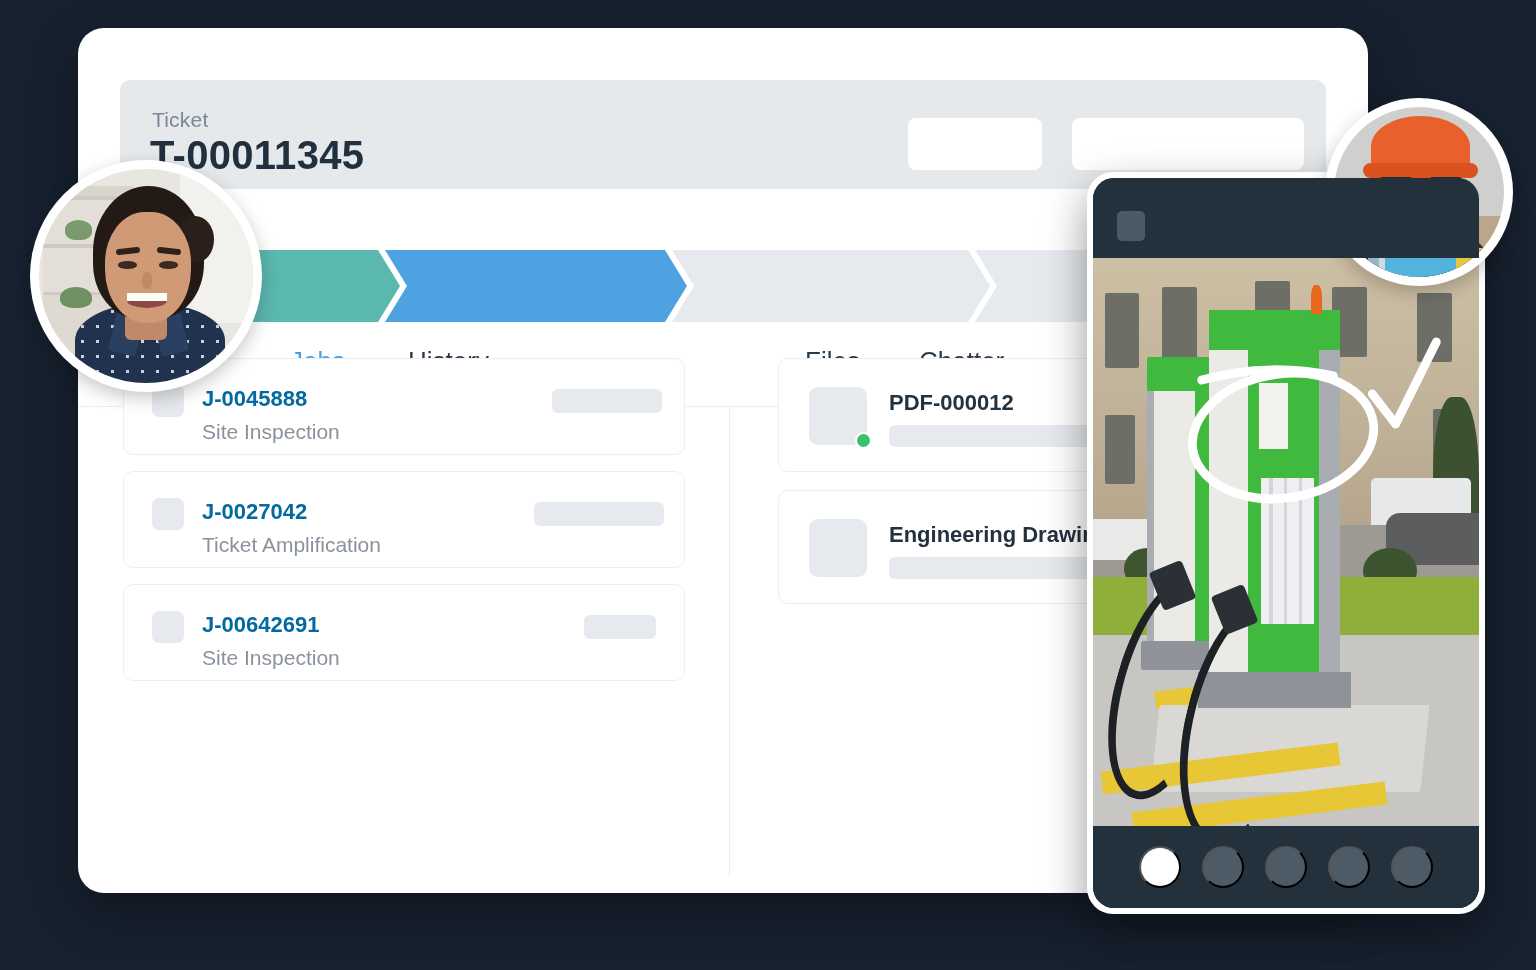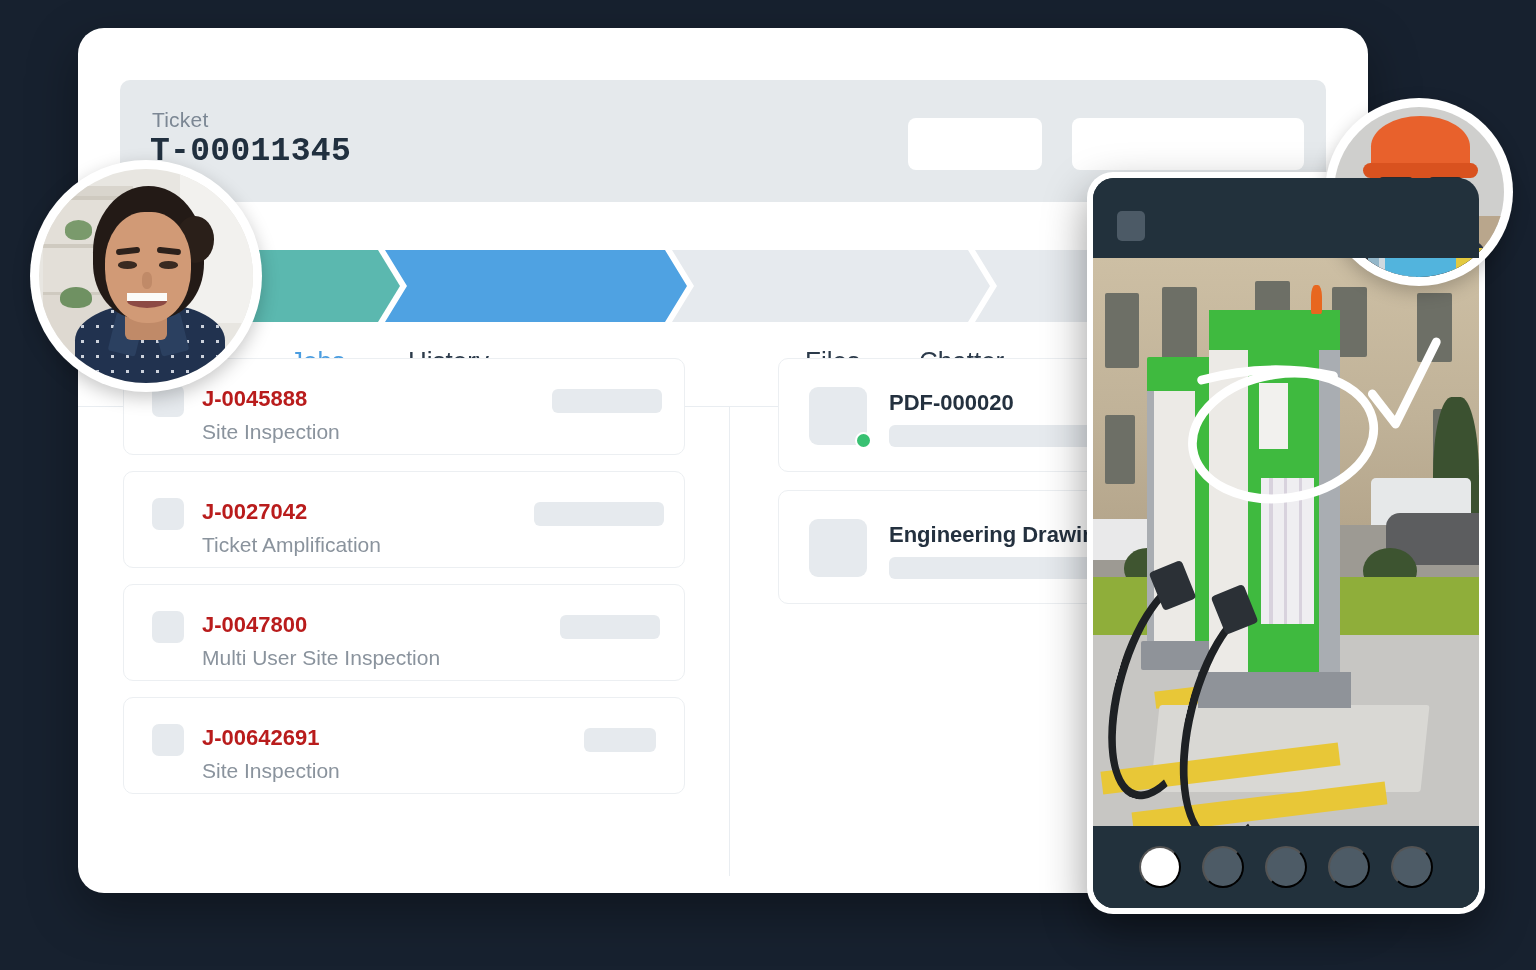--- a/index.html
+++ b/index.html
@@ -24,41 +24,40 @@
     border-radius: 26px;
     box-shadow: 0 18px 50px rgba(0,0,0,0.35);
     overflow: hidden;
   }
 
   .ticket-header {
     position: absolute;
     left: 42px;
     top: 52px;
     right: 42px;
-    height: 122px;
+    height: 109px;
     background: #e5e9ec;
     border-radius: 10px 10px 0 0;
   }
   .ticket-label {
     position: absolute;
     left: 32px;
     top: 28px;
     font-size: 21px;
     color: #7c8794;
     letter-spacing: .2px;
   }
   .ticket-number {
     position: absolute;
     left: 30px;
     top: 53px;
-    font-size: 33px;
+    font-size: 40px;
     font-weight: bold;
     color: #21303f;
     letter-spacing: .3px;
-    font-family: Liberation Mono, monospace;
   }
   .header-btn {
     position: absolute;
     top: 38px;
     background: #fff;
     border-radius: 8px;
     border: none;
   }
   .header-btn.one { right: 284px; width: 134px; height: 52px; }
   .header-btn.two { right: 22px; width: 232px; height: 52px; }
@@ -156,21 +155,21 @@
     border-radius: 7px;
     background: #e6eaee;
     border: none;
   }
   .job-id {
     position: absolute;
     left: 78px;
     top: 27px;
     font-size: 22px;
     font-weight: bold;
-    color: #b91c1c;
+    color: #0369a1;
   }
   .job-sub {
     position: absolute;
     left: 78px;
     top: 61px;
     font-size: 21px;
     color: #8a939d;
   }
   .job-ph {
     position: absolute;
@@ -437,37 +436,31 @@
       <div class="job-ph" style="right:22px;width:110px"></div>
     </div>
     <div class="job-card">
       <button class="job-check"></button>
       <div class="job-id">J-0027042</div>
       <div class="job-sub">Ticket Amplification</div>
       <div class="job-ph" style="right:20px;width:130px"></div>
     </div>
     <div class="job-card">
       <button class="job-check"></button>
-      <div class="job-id">J-0047800</div>
-      <div class="job-sub">Multi User Site Inspection</div>
-      <div class="job-ph" style="right:24px;width:100px"></div>
-    </div>
-    <div class="job-card">
-      <button class="job-check"></button>
       <div class="job-id">J-00642691</div>
       <div class="job-sub">Site Inspection</div>
       <div class="job-ph" style="right:28px;width:72px"></div>
     </div>
   </div>
 
   <div class="files-col">
     <div class="file-card">
       <div class="file-thumb"></div>
       <div class="file-dot"></div>
-      <div class="file-name">PDF-000020</div>
+      <div class="file-name">PDF-000012</div>
       <div class="file-ph"></div>
     </div>
     <div class="file-card">
       <div class="file-thumb"></div>
       <div class="file-name">Engineering Drawing</div>
       <div class="file-ph"></div>
     </div>
   </div>
 </div>
 

